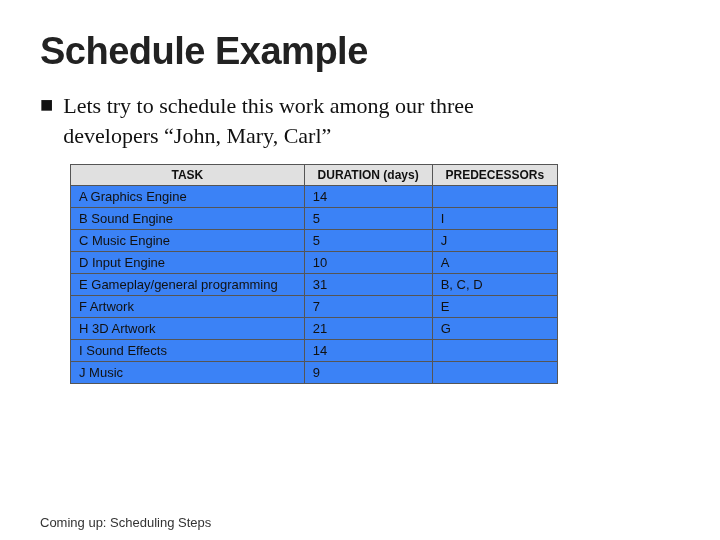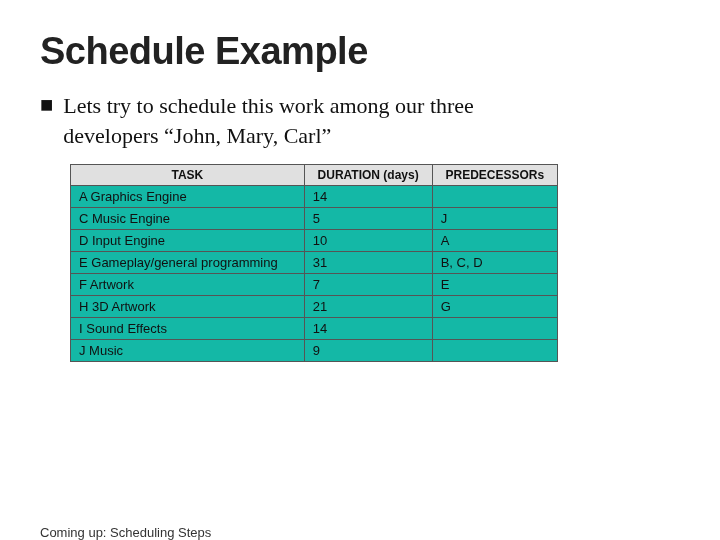--- a/index.html
+++ b/index.html
@@ -71,26 +71,26 @@
       color: #111111;
     }
 
     table thead tr th {
       background: #e0e0e0;
       font-weight: bold;
       font-size: 12px;
     }
 
     table tbody tr td {
-      background: #14b8a6;
+      background: #3b82f6;
     }
 
     .footer {
       position: absolute;
-      bottom: 0;
+      bottom: 10px;
       left: 40px;
       font-size: 13px;
       color: #333333;
     }
   </style>
 </head>
 <body>
 
 <div class="slide">
 
@@ -108,20 +108,25 @@
           <th>TASK</th>
           <th>DURATION (days)</th>
           <th>PREDECESSORs</th>
         </tr>
       </thead>
       <tbody id="table-body">
       <tr>
             <td>A Graphics Engine</td>
             <td>14</td>
             <td></td>
+          </tr>
+          <tr>
+            <td>B Sound Engine</td>
+            <td>5</td>
+            <td>I</td>
           </tr>
           <tr>
             <td>C Music Engine</td>
             <td>5</td>
             <td>J</td>
           </tr>
           <tr>
             <td>D Input Engine</td>
             <td>10</td>
             <td>A</td>

